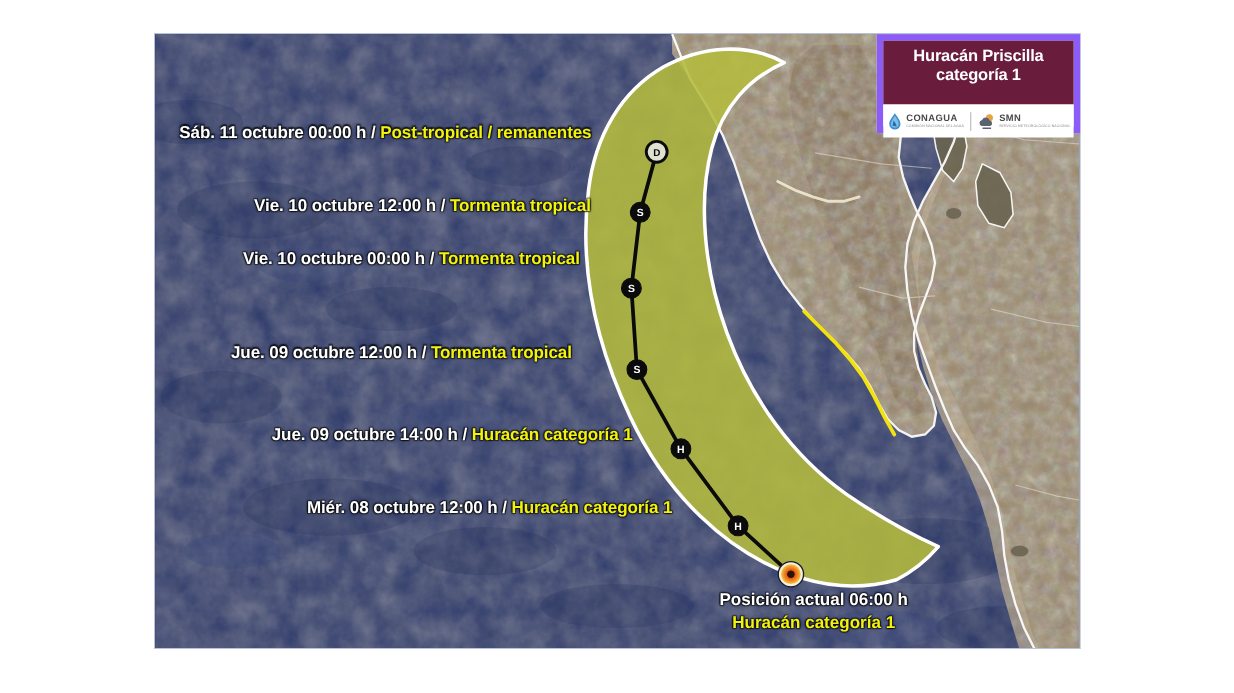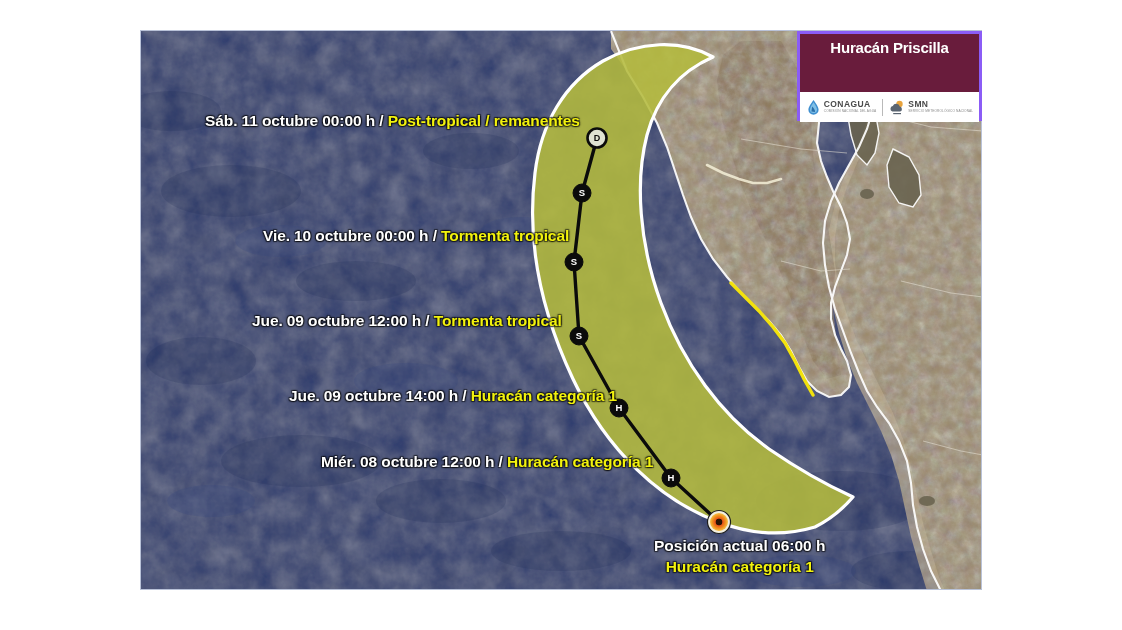--- a/index.html
+++ b/index.html
@@ -50,21 +50,20 @@
     font-size: 15.5px;
     font-weight: bold;
     letter-spacing: -0.1px;
     line-height: 1.15;
     text-shadow:
       -1px -1px 1px rgba(0,0,0,.55),
        1px -1px 1px rgba(0,0,0,.55),
       -1px  1px 1px rgba(0,0,0,.55),
        1px  1px 1px rgba(0,0,0,.55),
        0 0 3px rgba(0,0,0,.5);
-    margin-left: 42px;
   }
   .lbl-white { color: #ffffff; }
   .lbl-yellow { color: #f2f20d; }
 
   .pos-label {
     position: absolute;
     white-space: nowrap;
     text-align: center;
     font-size: 15.5px;
     font-weight: bold;
@@ -79,21 +78,21 @@
 
   
   #title-banner {
     position: absolute;
     left: 797px;
     top: 31px;
     width: 185px;
     height: 90px;
     background: #ffffff;
     box-sizing: border-box;
-    border: 3px solid #8b5cf6;
+    border: 6px solid #8b5cf6;
   }
   #banner-head {
     background: #691c3c;
     height: 58px;
     padding: 5px 6px 0 6px;
     box-sizing: border-box;
     text-align: center;
   }
   #banner-head .bt {
     display: block;
@@ -338,20 +337,23 @@
           <text x="0" y="3.4" text-anchor="middle" font-size="9" font-family="Liberation Sans, sans-serif" font-weight="bold" fill="#0b0b0b">D</text>
         </g>
       </g>
     </svg>
   </div>
 
   <div class="track-label" style="left:163px; top:112px;">
     <span class="lbl-white">Sáb. 11 octubre 00:00 h</span><span class="lbl-white"> / </span><span class="lbl-yellow">Post-tropical / remanentes</span>
   </div>
 
+  <div class="track-label" style="left:231px; top:179px;">
+    <span class="lbl-white">Vie. 10 octubre 12:00 h</span><span class="lbl-white"> / </span><span class="lbl-yellow">Tormenta tropical</span>
+  </div>
 
   <div class="track-label" style="left:221px; top:227px;">
     <span class="lbl-white">Vie. 10 octubre 00:00 h</span><span class="lbl-white"> / </span><span class="lbl-yellow">Tormenta tropical</span>
   </div>
 
   <div class="track-label" style="left:210px; top:312px;">
     <span class="lbl-white">Jue. 09 octubre 12:00 h</span><span class="lbl-white"> / </span><span class="lbl-yellow">Tormenta tropical</span>
   </div>
 
   <div class="track-label" style="left:247px; top:387px;">
@@ -363,20 +365,21 @@
   </div>
 
   <div class="pos-label" style="left:626px; top:536px;margin-left:28px;">
     <div class="lbl-white">Posición actual 06:00 h</div>
     <div class="lbl-yellow">Huracán categoría 1</div>
   </div>
 
   <div id="title-banner">
     <div id="banner-head">
       <span class="bt">Huracán Priscilla</span>
+      <span class="bt">categoría 1</span>
     </div>
     <div id="banner-logos">
 
       <div class="logo-unit">
         <svg width="15" height="17" viewBox="0 0 15 17">
           <path d="M7.5 1 C10.5 5.5, 12.6 8, 12.6 10.7 A5.1 5.1 0 0 1 2.4 10.7 C2.4 8, 4.5 5.5, 7.5 1 Z" fill="#3f8fd0"></path>
           <path d="M7.5 3.2 C9.6 6.6, 11 8.6, 11 10.6 A3.5 3.5 0 0 1 4 10.6 C4 8.6, 5.4 6.6, 7.5 3.2 Z" fill="#7fbfe6"></path>
           <path d="M6.2 7.5 C7.8 9.2, 9.2 11, 9 13 L5.4 12.4 Z" fill="#2a6ea8"></path>
         </svg>
         <span class="logo-txt">

